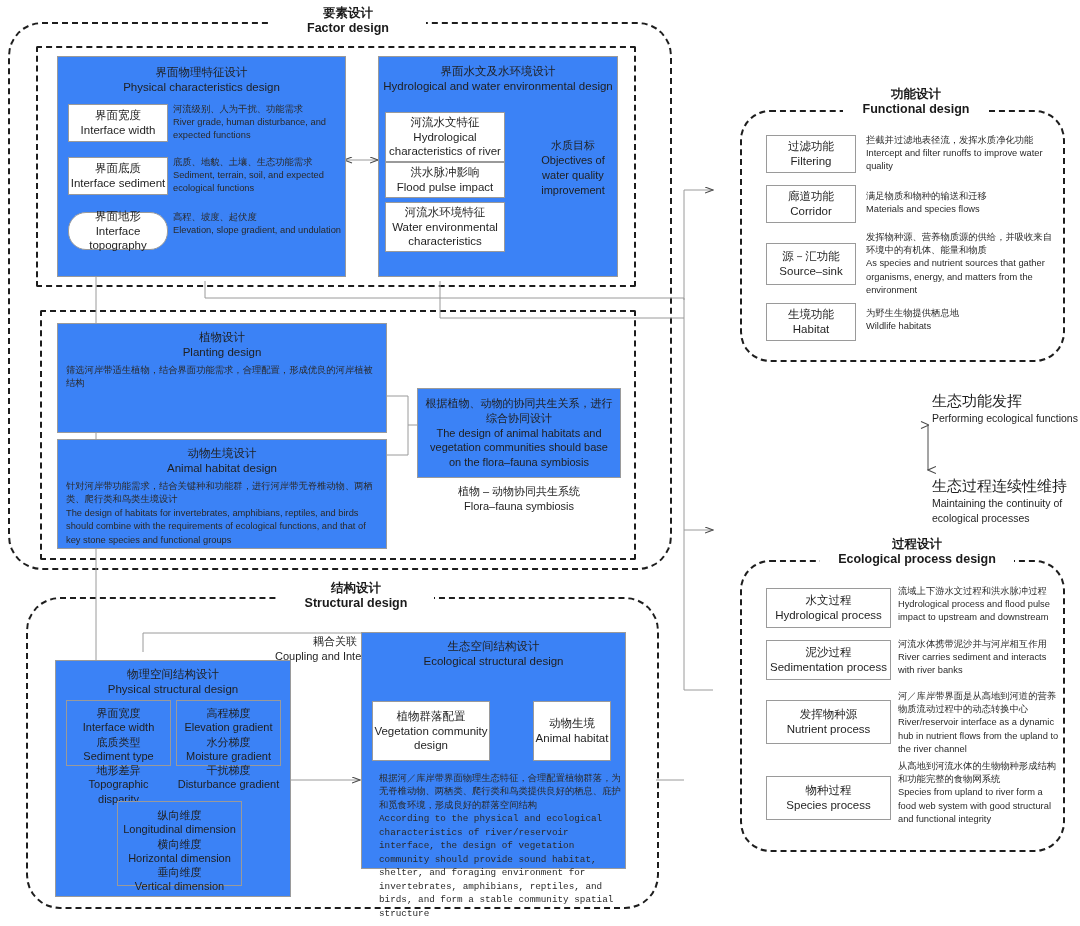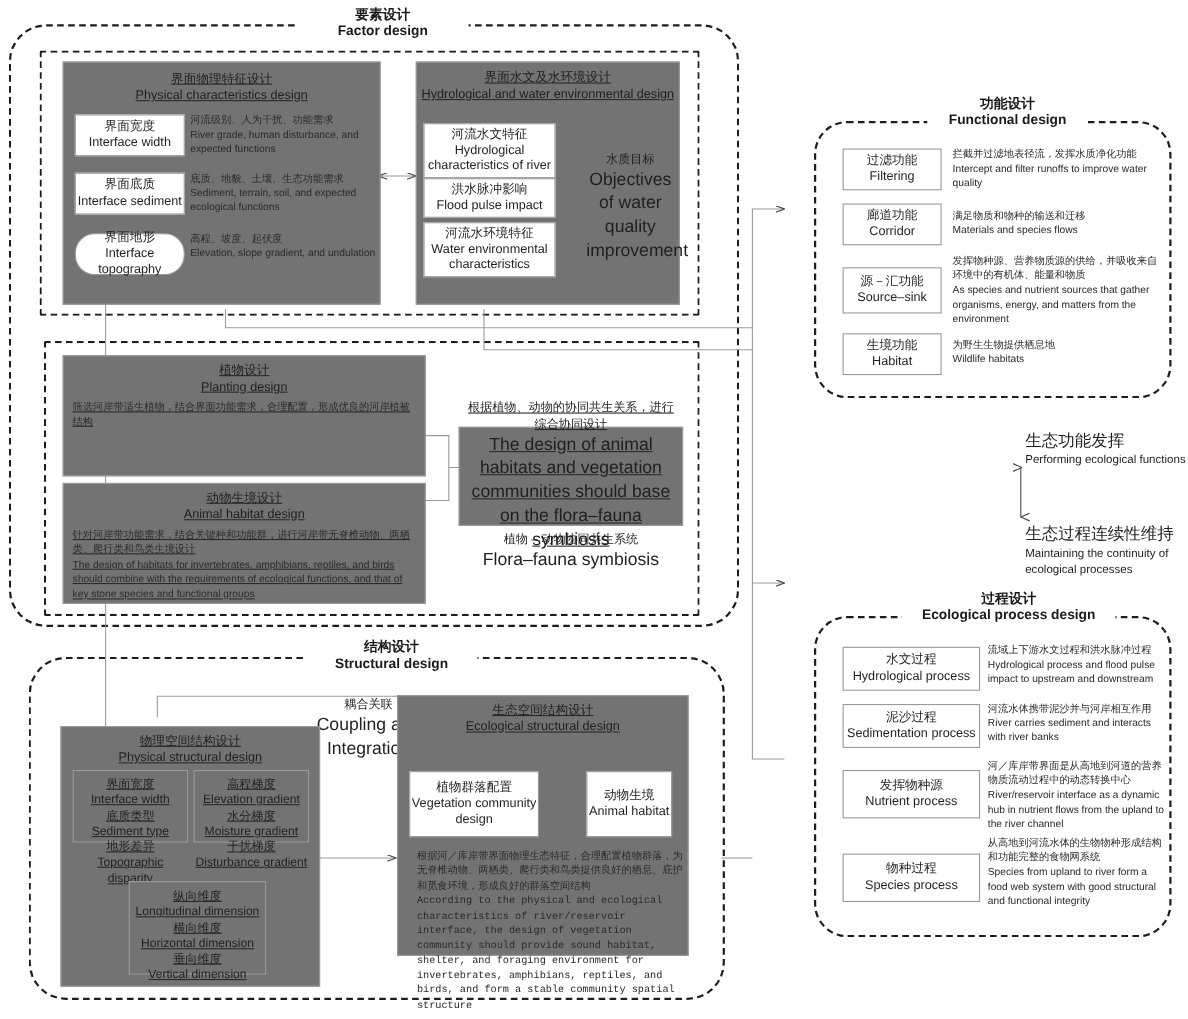--- a/index.html
+++ b/index.html
@@ -42,23 +42,22 @@
     background:#fff;
     padding:0 8px;
     z-index:6;
   }
   .grp-title .cn{display:block;font-size:12.5px;font-weight:bold;color:#1a1a1a;}
   .grp-title .en{display:block;font-size:12.5px;font-weight:bold;color:#1a1a1a;}
 
   
   .box{
     border:1px solid #9a9a9a;
-    background:#737373;
+    background:#3b82f6;
     box-sizing:border-box;
-    text-decoration:underline;
   }
   .box-title{
     text-align:center;
     line-height:1.3;
   }
   .box-title .cn{display:block;font-size:11.5px;color:#1f1f1f;}
   .box-title .en{display:block;font-size:11.5px;color:#1f1f1f;}
 
   .lbl{
     border:1px solid #9a9a9a;
@@ -88,21 +87,21 @@
     color:#2a2a2a;
   }
   .para .cn{display:block;}
   .para .en{display:block;}
 
   .freetext{
     text-align:center;
     line-height:1.35;
   }
   .freetext .cn{display:block;font-size:11px;color:#1f1f1f;}
-  .freetext .en{display:block;font-size:16px;color:#1f1f1f;}
+  .freetext .en{display:block;font-size:11px;color:#1f1f1f;}
 
   .freetext-l{
     text-align:left;
     line-height:1.42;
   }
   .freetext-l .cn{display:block;font-size:15px;color:#1f1f1f;}
   .freetext-l .en{display:block;font-size:10.5px;color:#1f1f1f;}
 
   .multi{
     text-align:center;

